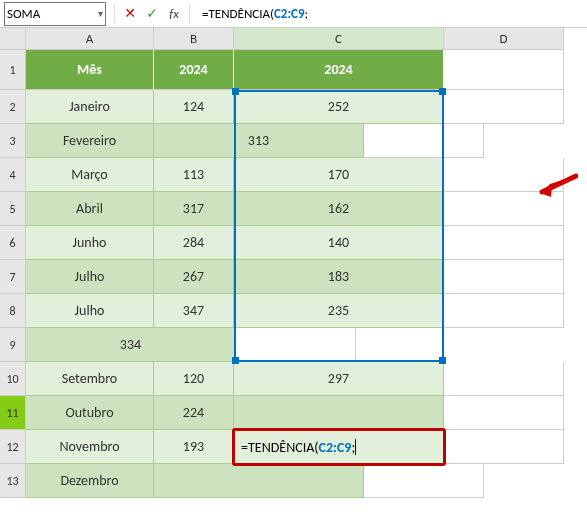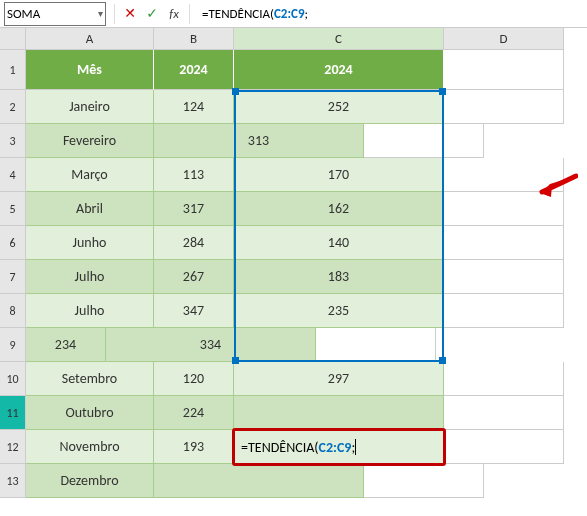--- a/index.html
+++ b/index.html
@@ -102,21 +102,21 @@
     .row-header {
       background: #e6e6e6;
       border-right: 1px solid #ccc;
       border-bottom: 1px solid #ccc;
       display: flex;
       align-items: center;
       justify-content: center;
       font-size: 12px;
       color: #333;
     }
-    .row-header.active { background: #14b8a6; }
+    .row-header.active { background: #84cc16; }
     .rh-1 { height: 40px; }
     .rh-n { height: 34px; }
     
     .cells {
       position: absolute;
       left: 26px; top: 22px;
     }
     .row { display: flex; }
     .cell {
       border-right: 1px solid #ccc;
@@ -288,21 +288,20 @@
         <div class="cell colC rn data-odd">183</div>
         <div class="cell colD rn blank-cell"></div>
       </div>
     <div class="row rn">
         <div class="cell colA rn data-even">Julho</div>
         <div class="cell colB rn data-even">347</div>
         <div class="cell colC rn data-even">235</div>
         <div class="cell colD rn blank-cell"></div>
       </div>
     <div class="row rn">
-        <div class="cell colB rn data-odd">234</div>
         <div class="cell colC rn data-odd">334</div>
         <div class="cell colD rn blank-cell"></div>
       </div>
     <div class="row rn">
         <div class="cell colA rn data-even">Setembro</div>
         <div class="cell colB rn data-even">120</div>
         <div class="cell colC rn data-even">297</div>
         <div class="cell colD rn blank-cell"></div>
       </div>
     <div class="row rn">

